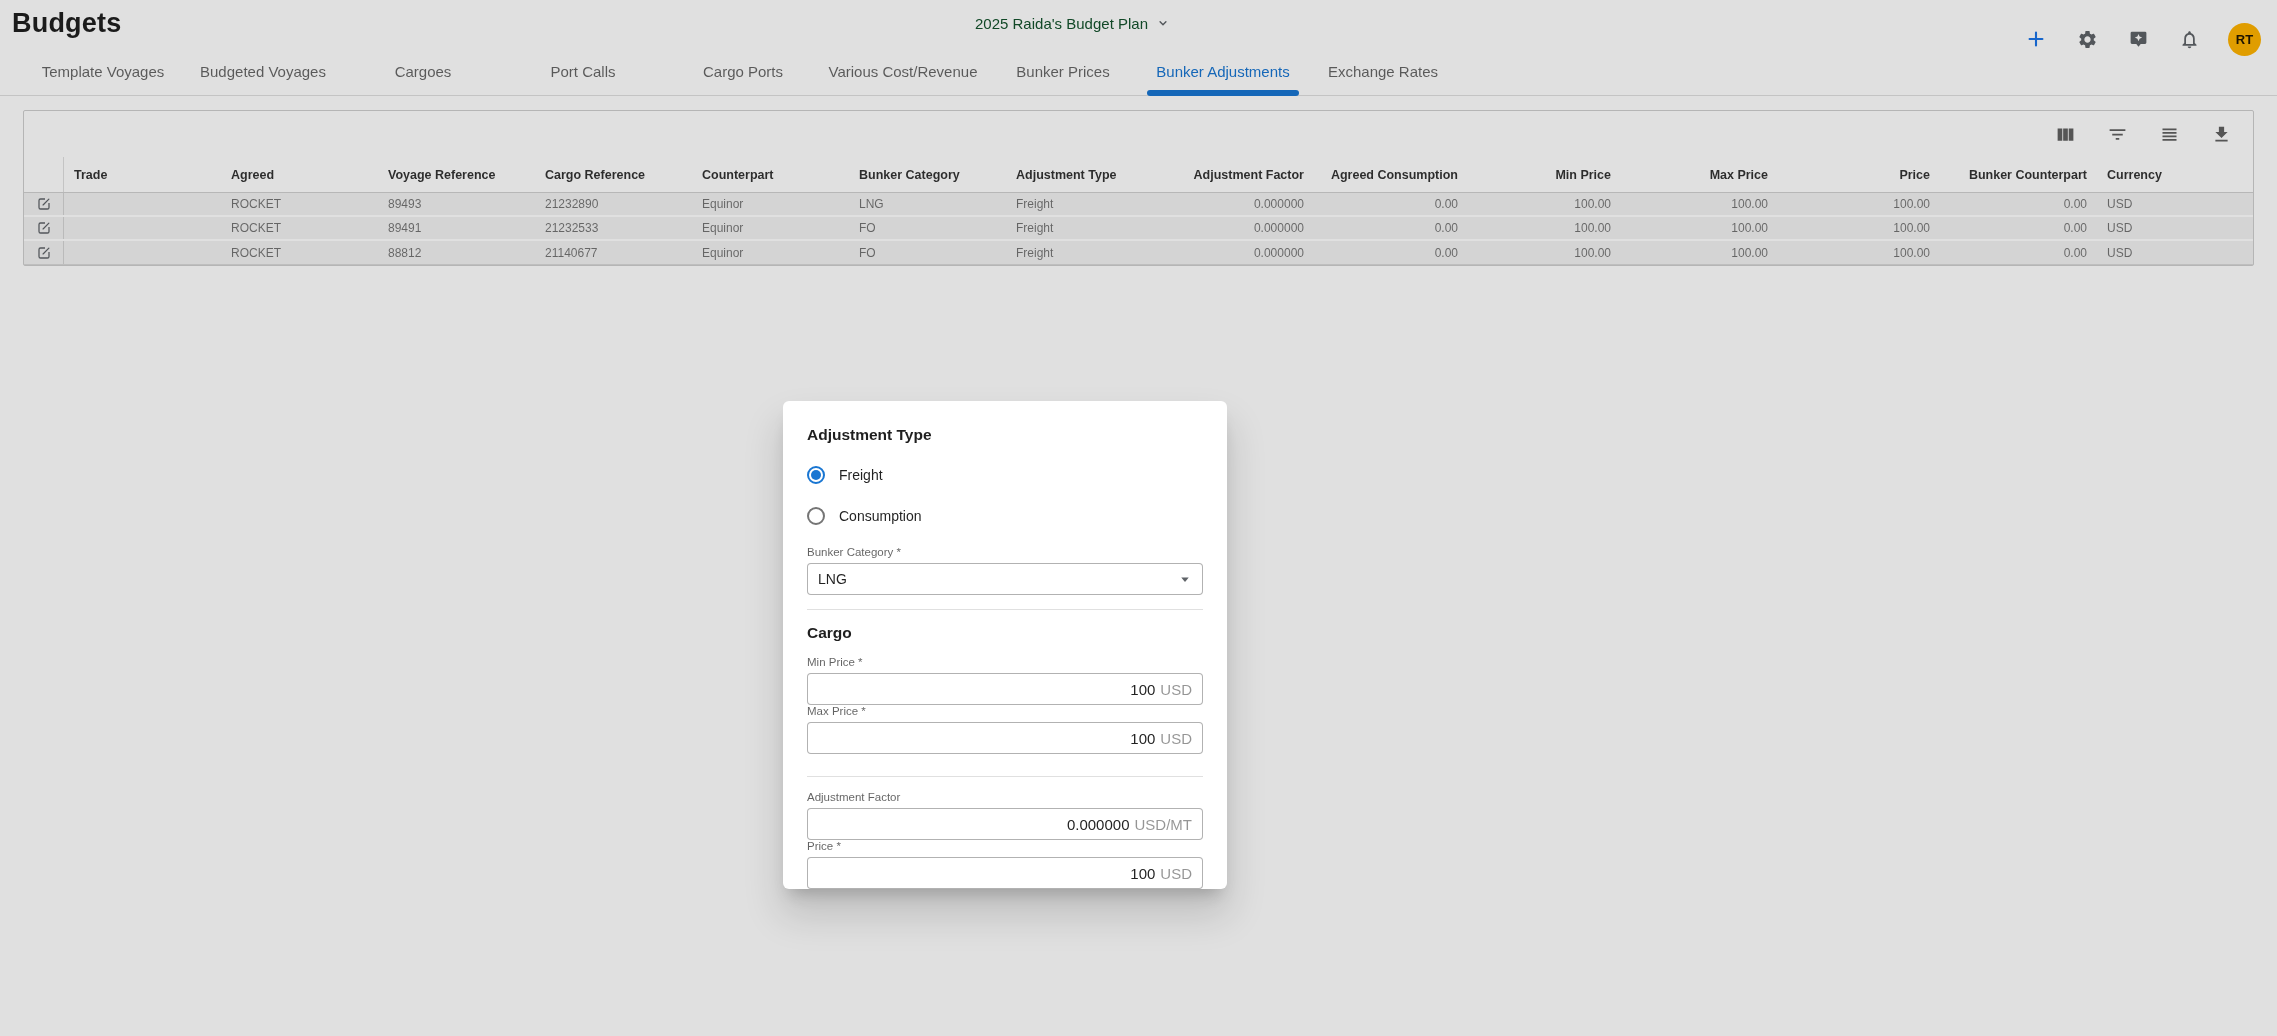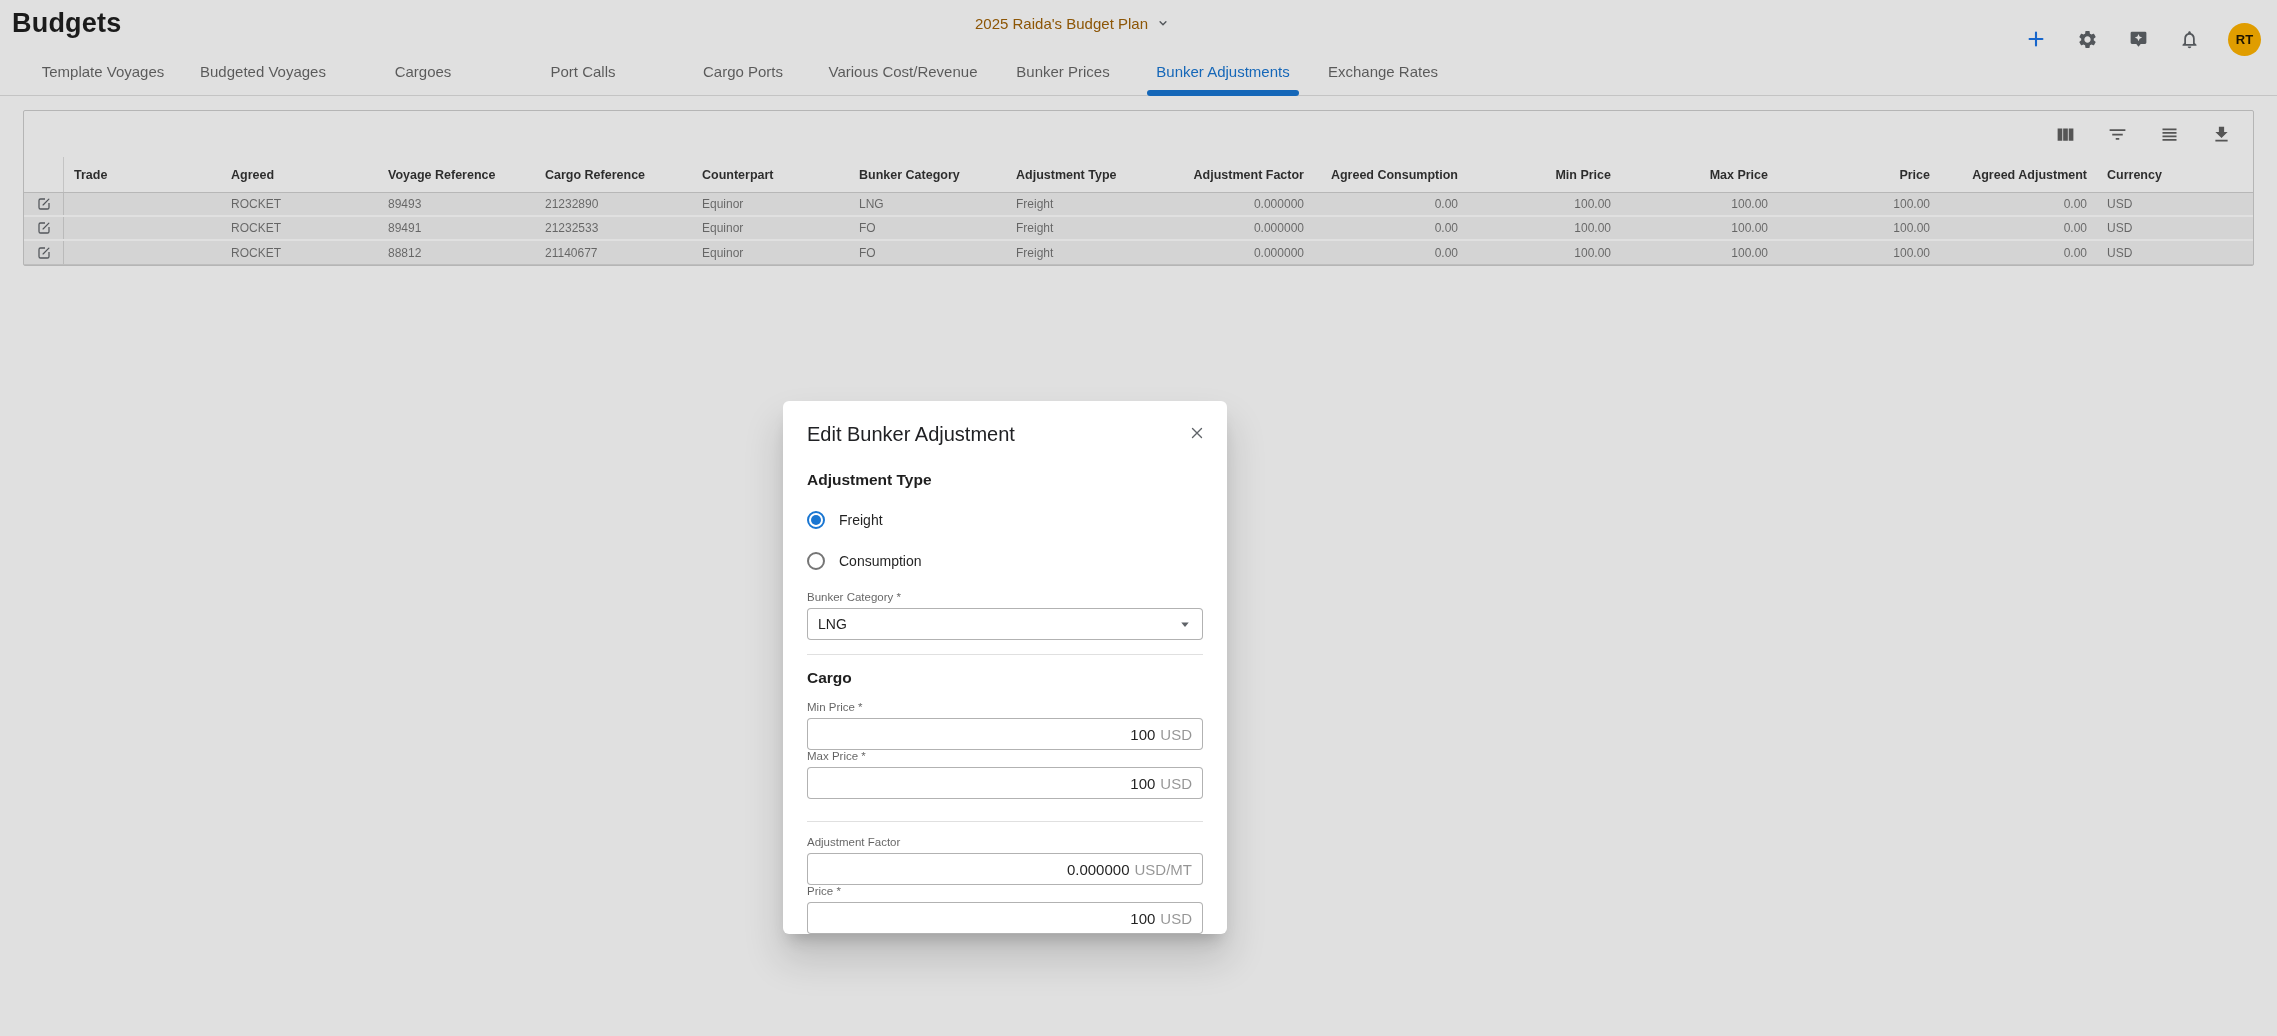--- a/index.html
+++ b/index.html
@@ -10,21 +10,21 @@
     position:relative;
     overflow:hidden;
     color:rgba(0,0,0,0.87);
   }
   
   .appbar { height:46px; position:relative; display:flex; align-items:center; }
   .page-title { font-size:27px; font-weight:600; letter-spacing:0.2px; padding-left:12px; color:#1f1f1f; }
   .plan-selector {
     position:absolute; left:975px; top:0; height:46px;
     display:flex; align-items:center; gap:8px; cursor:pointer;
-    font-size:15px; color:#a16207;
+    font-size:15px; color:#14532d;
   }
   .appbar-actions {
     position:absolute; right:16px; top:16px; height:46px;
     display:flex; align-items:center; gap:27px;
   }
   .iconbtn { width:24px; height:24px; display:flex; align-items:center; justify-content:center; cursor:pointer; }
   .avatar {
     width:33px; height:33px; border-radius:50%;
     display:flex; align-items:center; justify-content:center;
     font-size:13px; font-weight:700; color:rgba(0,0,0,0.87); cursor:pointer;
@@ -220,21 +220,21 @@
       <div class="cell txt">Voyage Reference</div>
       <div class="cell txt">Cargo Reference</div>
       <div class="cell txt">Counterpart</div>
       <div class="cell txt">Bunker Category</div>
       <div class="cell txt">Adjustment Type</div>
       <div class="cell num">Adjustment Factor</div>
       <div class="cell num">Agreed Consumption</div>
       <div class="cell num">Min Price</div>
       <div class="cell num">Max Price</div>
       <div class="cell num">Price</div>
-      <div class="cell num">Agreed Adjustment</div>
+      <div class="cell num">Bunker Counterpart</div>
       <div class="cell txt">Currency</div>
     </div>
 
     <div class="grid-body">
 
       <div class="grid-row">
         <div class="cell iconcell">
             <span class="row-edit">
           <svg width="16" height="16" viewBox="0 0 24 24">
                 <path d="M13.5 4.5H6.8a2.3 2.3 0 0 0-2.3 2.3v10.4a2.3 2.3 0 0 0 2.3 2.3h10.4a2.3 2.3 0 0 0 2.3-2.3v-6.7" fill="none" stroke="currentColor" stroke-width="1.9"></path>
@@ -308,28 +308,20 @@
         <div class="cell txt">USD</div>
       </div>
 
     </div>
   </div>
 </main>
 
 <div class="backdrop"></div>
 
 <div class="dialog">
-  <div class="dlg-head">
-    <div class="dlg-title">Edit Bunker Adjustment</div>
-    <span class="dlg-close">
-      <svg width="18" height="18" viewBox="0 0 24 24">
-          <path d="M6 6l12 12M18 6L6 18" fill="none" stroke="currentColor" stroke-width="1.8" stroke-linecap="round"></path>
-        </svg>
-    </span>
-  </div>
 
   <div class="dlg-body">
     <div class="section-h h-adjtype">Adjustment Type</div>
 
     <div class="radio-row">
       <span class="radio checked"></span>
       <span class="radio-label">Freight</span>
     </div>
     <div class="radio-row">
       <span class="radio"></span>

